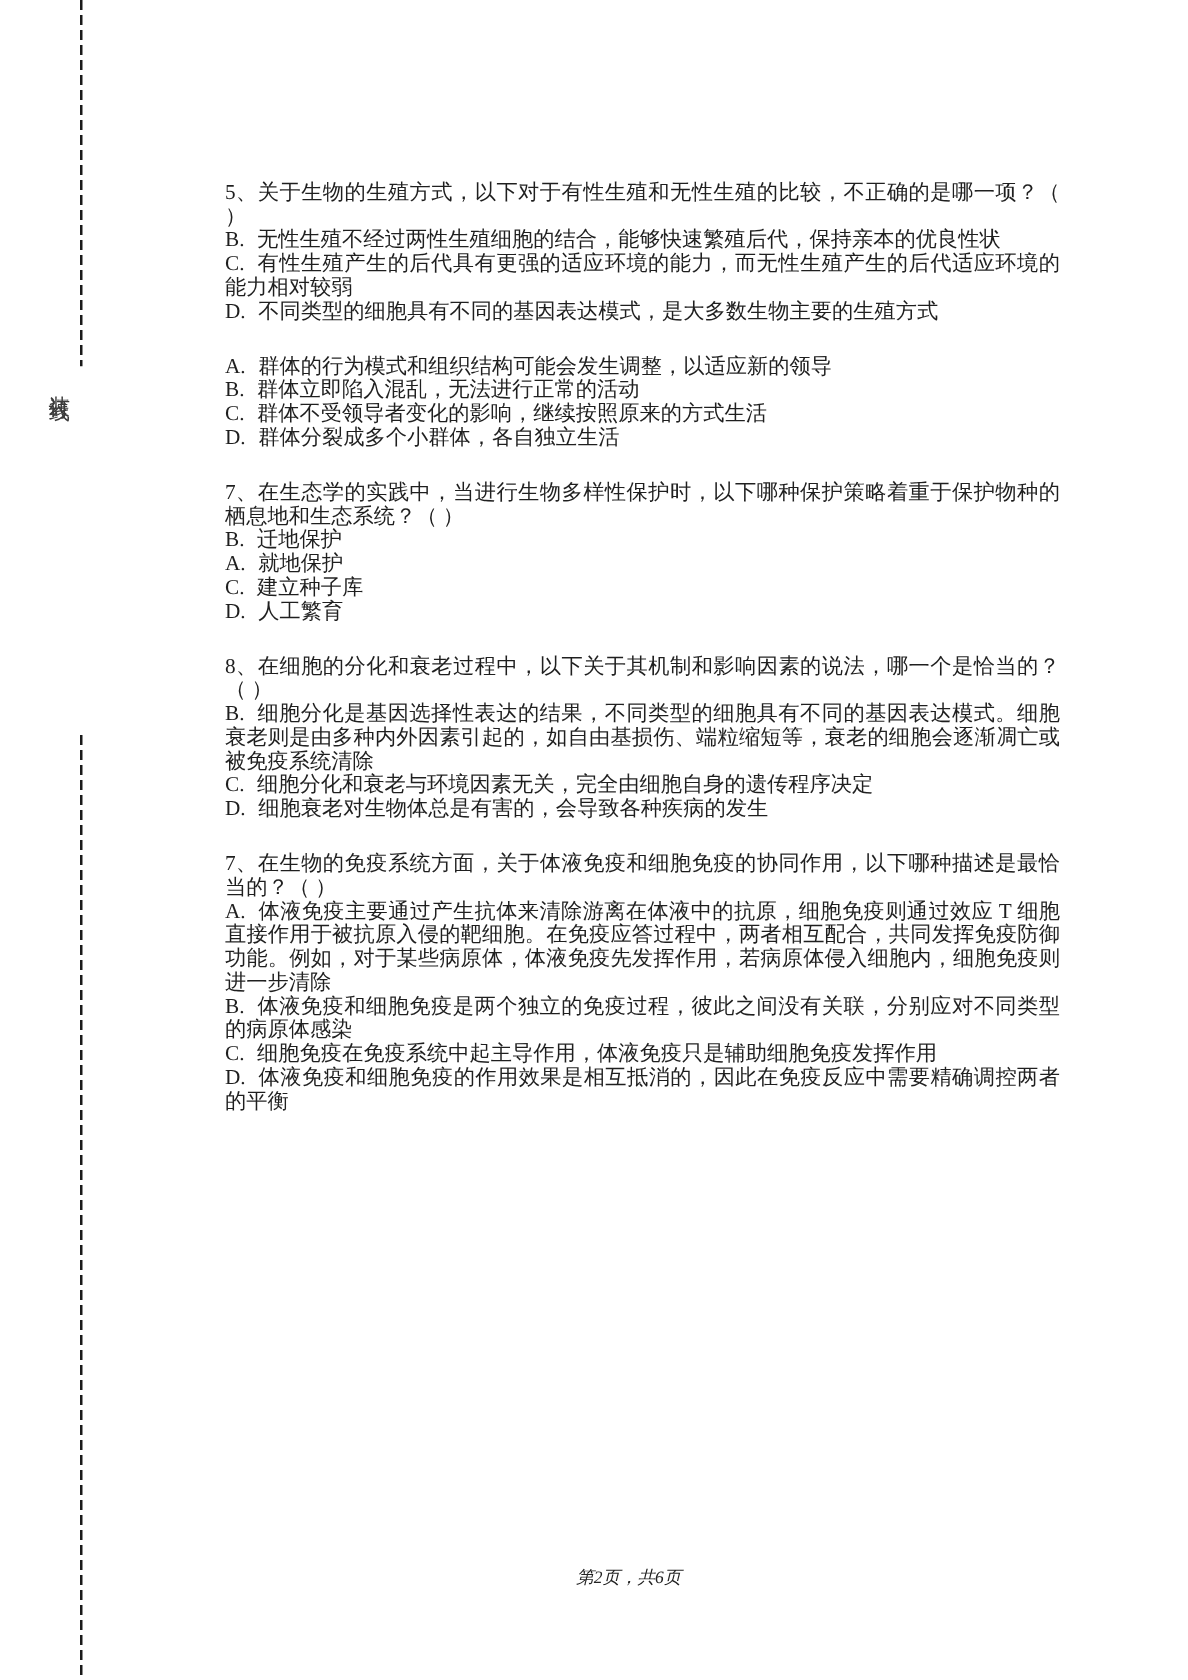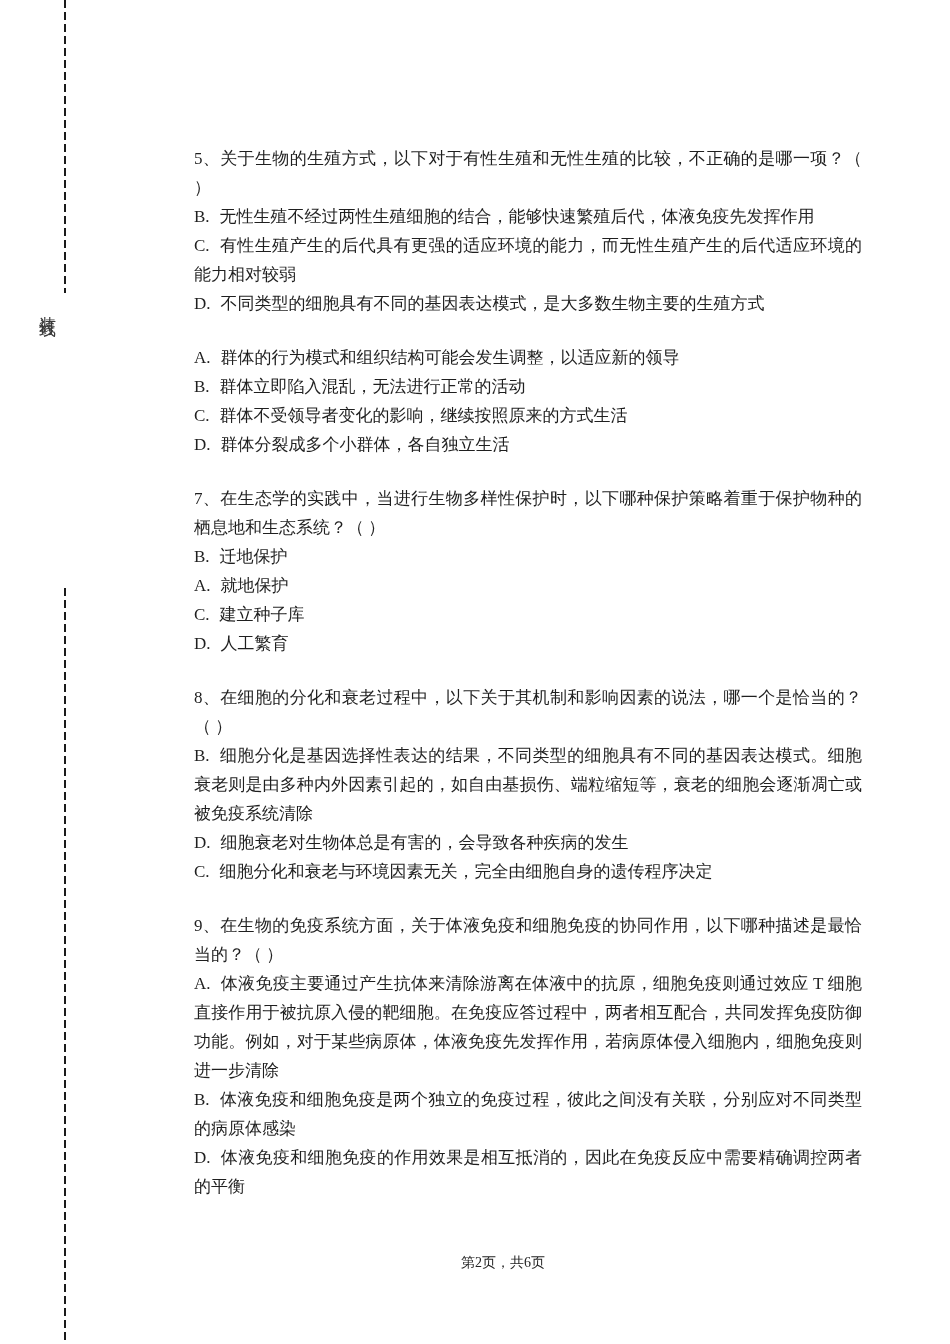--- a/index.html
+++ b/index.html
@@ -34,52 +34,52 @@
     letter-spacing: 2px;
     color: #3a3a3a;
     white-space: nowrap;
   }
   .content {
     position: absolute;
     left: 180px;
     top: 144px;
     width: 668px;
     font-size: 17px;
-    line-height: 29px;
+    line-height: 19px;
     text-align: justify;
-    margin-left: 14px;
   }
   .question { margin: 0 0 25px 0; }
   .question p { margin: 0; padding: 0; }
   .opt-label { margin-right: 10px; }
   .page-footer {
     position: absolute;
     top: 1253px;
     left: 503px;
     transform: translateX(-50%);
     font-size: 14px;
     line-height: 20px;
     color: #222222;
     white-space: nowrap;
+    font-style: italic;
   }
 </style>
 </head>
 <body>
 
 <div class="page">
 
   <div class="bind-seg top"></div>
   <div class="binding-label">装订线</div>
   <div class="bind-seg bottom"></div>
 
   <main class="content">
 
     <section class="question">
       <p class="stem">5、关于生物的生殖方式，以下对于有性生殖和无性生殖的比较，不正确的是哪一项？（ ）</p>
-      <p class="option"><span class="opt-label">B.</span><span>无性生殖不经过两性生殖细胞的结合，能够快速繁殖后代，体液免疫先发挥作用</span></p>
+      <p class="option"><span class="opt-label">B.</span><span>无性生殖不经过两性生殖细胞的结合，能够快速繁殖后代，保持亲本的优良性状</span></p>
       <p class="option"><span class="opt-label">C.</span><span>有性生殖产生的后代具有更强的适应环境的能力，而无性生殖产生的后代适应环境的能力相对较弱</span></p>
       <p class="option"><span class="opt-label">D.</span><span>不同类型的细胞具有不同的基因表达模式，是大多数生物主要的生殖方式</span></p>
     </section>
 
     <section class="question">
       <p class="option"><span class="opt-label">A.</span><span>群体的行为模式和组织结构可能会发生调整，以适应新的领导</span></p>
       <p class="option"><span class="opt-label">B.</span><span>群体立即陷入混乱，无法进行正常的活动</span></p>
       <p class="option"><span class="opt-label">C.</span><span>群体不受领导者变化的影响，继续按照原来的方式生活</span></p>
       <p class="option"><span class="opt-label">D.</span><span>群体分裂成多个小群体，各自独立生活</span></p>
     </section>
@@ -88,28 +88,29 @@
       <p class="stem">7、在生态学的实践中，当进行生物多样性保护时，以下哪种保护策略着重于保护物种的栖息地和生态系统？（ ）</p>
       <p class="option"><span class="opt-label">B.</span><span>迁地保护</span></p>
       <p class="option"><span class="opt-label">A.</span><span>就地保护</span></p>
       <p class="option"><span class="opt-label">C.</span><span>建立种子库</span></p>
       <p class="option"><span class="opt-label">D.</span><span>人工繁育</span></p>
     </section>
 
     <section class="question">
       <p class="stem">8、在细胞的分化和衰老过程中，以下关于其机制和影响因素的说法，哪一个是恰当的？（ ）</p>
       <p class="option"><span class="opt-label">B.</span><span>细胞分化是基因选择性表达的结果，不同类型的细胞具有不同的基因表达模式。细胞衰老则是由多种内外因素引起的，如自由基损伤、端粒缩短等，衰老的细胞会逐渐凋亡或被免疫系统清除</span></p>
+      <p class="option"><span class="opt-label">C.</span><span>细胞分化和衰老与环境因素无关，完全由细胞自身的遗传程序决定</span></p>
       <p class="option"><span class="opt-label">D.</span><span>细胞衰老对生物体总是有害的，会导致各种疾病的发生</span></p>
-      <p class="option"><span class="opt-label">C.</span><span>细胞分化和衰老与环境因素无关，完全由细胞自身的遗传程序决定</span></p>
     </section>
 
     <section class="question">
-      <p class="stem">9、在生物的免疫系统方面，关于体液免疫和细胞免疫的协同作用，以下哪种描述是最恰当的？（ ）</p>
+      <p class="stem">7、在生物的免疫系统方面，关于体液免疫和细胞免疫的协同作用，以下哪种描述是最恰当的？（ ）</p>
       <p class="option"><span class="opt-label">A.</span><span>体液免疫主要通过产生抗体来清除游离在体液中的抗原，细胞免疫则通过效应 T 细胞直接作用于被抗原入侵的靶细胞。在免疫应答过程中，两者相互配合，共同发挥免疫防御功能。例如，对于某些病原体，体液免疫先发挥作用，若病原体侵入细胞内，细胞免疫则进一步清除</span></p>
       <p class="option"><span class="opt-label">B.</span><span>体液免疫和细胞免疫是两个独立的免疫过程，彼此之间没有关联，分别应对不同类型的病原体感染</span></p>
+      <p class="option"><span class="opt-label">C.</span><span>细胞免疫在免疫系统中起主导作用，体液免疫只是辅助细胞免疫发挥作用</span></p>
       <p class="option"><span class="opt-label">D.</span><span>体液免疫和细胞免疫的作用效果是相互抵消的，因此在免疫反应中需要精确调控两者的平衡</span></p>
     </section>
 
   </main>
 
   <div class="page-footer">
     <span>第2页，共6页</span>
   </div>
 
 </div>

